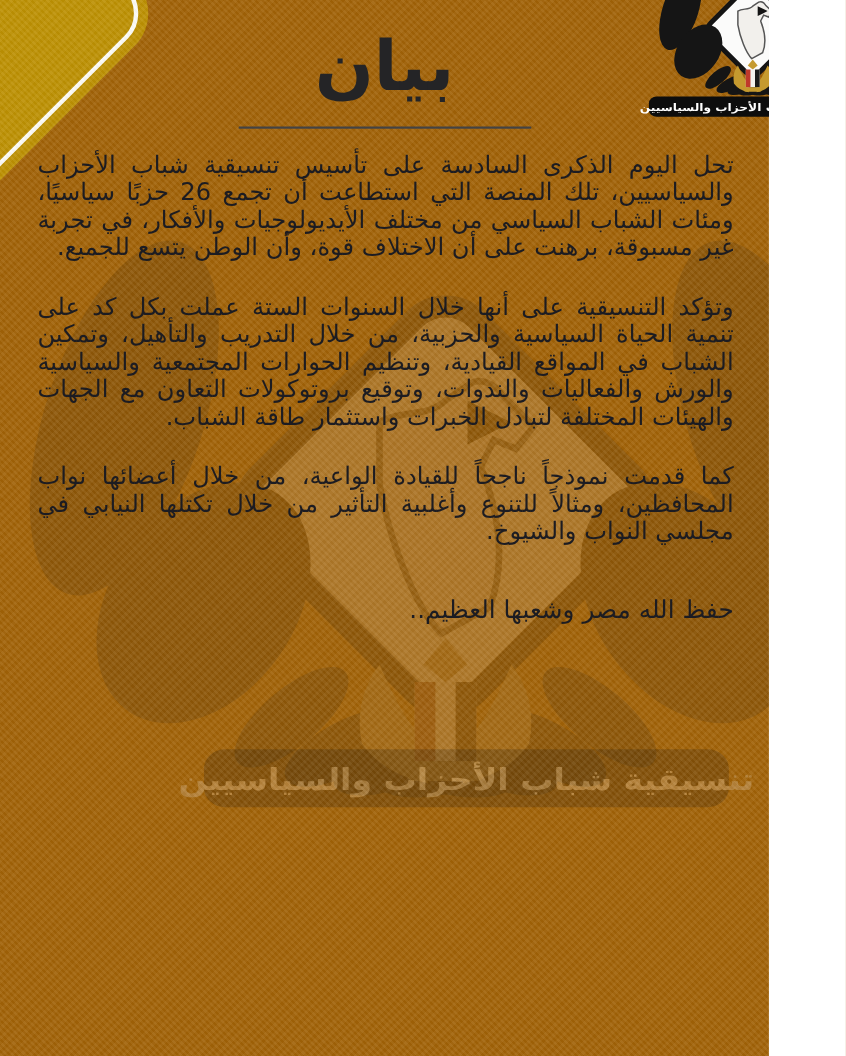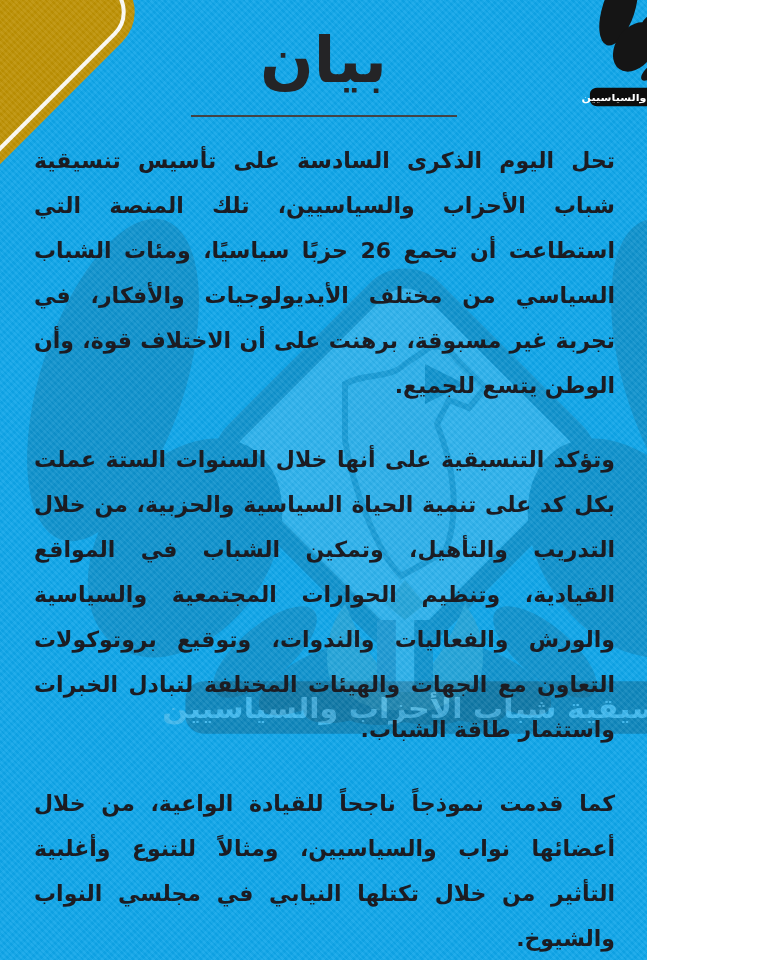--- a/index.html
+++ b/index.html
@@ -2,22 +2,22 @@
 <html lang="ar"><head>
 <meta charset="utf-8">
 <style>
   html,body{margin:0;padding:0;}
   body{
     width:769px;height:960px;
     font-family:"DejaVu Sans","Liberation Sans",sans-serif;
     background:#ffffff;
   }
   .page{
-    position:relative;width:647px;height:960px;overflow:hidden;
-    background:#0ea5e9;
+    position:relative;width:699px;height:960px;overflow:hidden;
+    background:#a16207;
   }
   
   .page::before{
     content:"";position:absolute;inset:0;pointer-events:none;z-index:3;
     background:
       repeating-linear-gradient(45deg, rgba(255,255,255,.05) 0 2px, rgba(0,0,0,.018) 2px 4px),
       repeating-linear-gradient(-45deg, rgba(255,255,255,.04) 0 3px, rgba(0,0,0,.012) 3px 6px);
   }
   .defs{position:absolute;width:0;height:0;overflow:hidden;}
 
@@ -51,21 +51,21 @@
     position:relative;z-index:4;
     width:266px;height:2px;background:#434345;margin:18px auto 0 auto;
   }
   .content{
     position:relative;z-index:4;
     margin:21px 32px 0 34px;
     direction:rtl;unicode-bidi:embed;
   }
   .content p{
     margin:0 0 29px 0;
-    font-size:22px;line-height:45px;font-weight:bold;color:#1c1c22;
+    font-size:22px;line-height:25px;font-weight:normal;color:#1c1c22;
     text-align:justify;text-align-last:right;
   }
   .content p.closing{
     margin-top:47px;margin-bottom:0;
     text-align:left;text-align-last:right;font-size:22.5px;
   }
 </style>
 </head>
 <body>
 
@@ -136,17 +136,17 @@
         <use href="#banner-def"></use>
       </svg>
   </div>
 
   <h1 class="title">بيان</h1>
   <div class="divider"></div>
 
   <div class="content" dir="rtl" lang="ar">
     <p>تحل اليوم الذكرى السادسة على تأسيس تنسيقية شباب الأحزاب والسياسيين، تلك المنصة التي استطاعت أن تجمع 26 حزبًا سياسيًا، ومئات الشباب السياسي من مختلف الأيديولوجيات والأفكار، في تجربة غير مسبوقة، برهنت على أن الاختلاف قوة، وأن الوطن يتسع للجميع.</p>
     <p>وتؤكد التنسيقية على أنها خلال السنوات الستة عملت بكل كد على تنمية الحياة السياسية والحزبية، من خلال التدريب والتأهيل، وتمكين الشباب في المواقع القيادية، وتنظيم الحوارات المجتمعية والسياسية والورش والفعاليات والندوات، وتوقيع بروتوكولات التعاون مع الجهات والهيئات المختلفة لتبادل الخبرات واستثمار طاقة الشباب.</p>
-    <p>كما قدمت نموذجاً ناجحاً للقيادة الواعية، من خلال أعضائها نواب والسياسيين، ومثالاً للتنوع وأغلبية التأثير من خلال تكتلها النيابي في مجلسي النواب والشيوخ.</p>
+    <p>كما قدمت نموذجاً ناجحاً للقيادة الواعية، من خلال أعضائها نواب المحافظين، ومثالاً للتنوع وأغلبية التأثير من خلال تكتلها النيابي في مجلسي النواب والشيوخ.</p>
     <p class="closing">حفظ الله مصر وشعبها العظيم..</p>
   </div>
 
 </div>
 
 </body></html>

